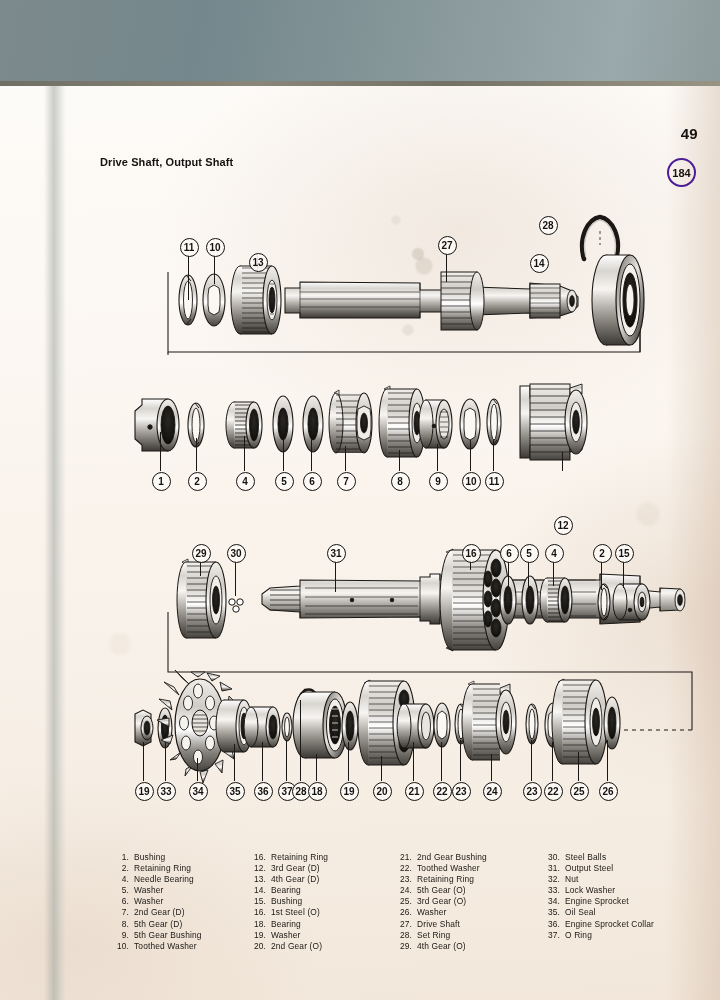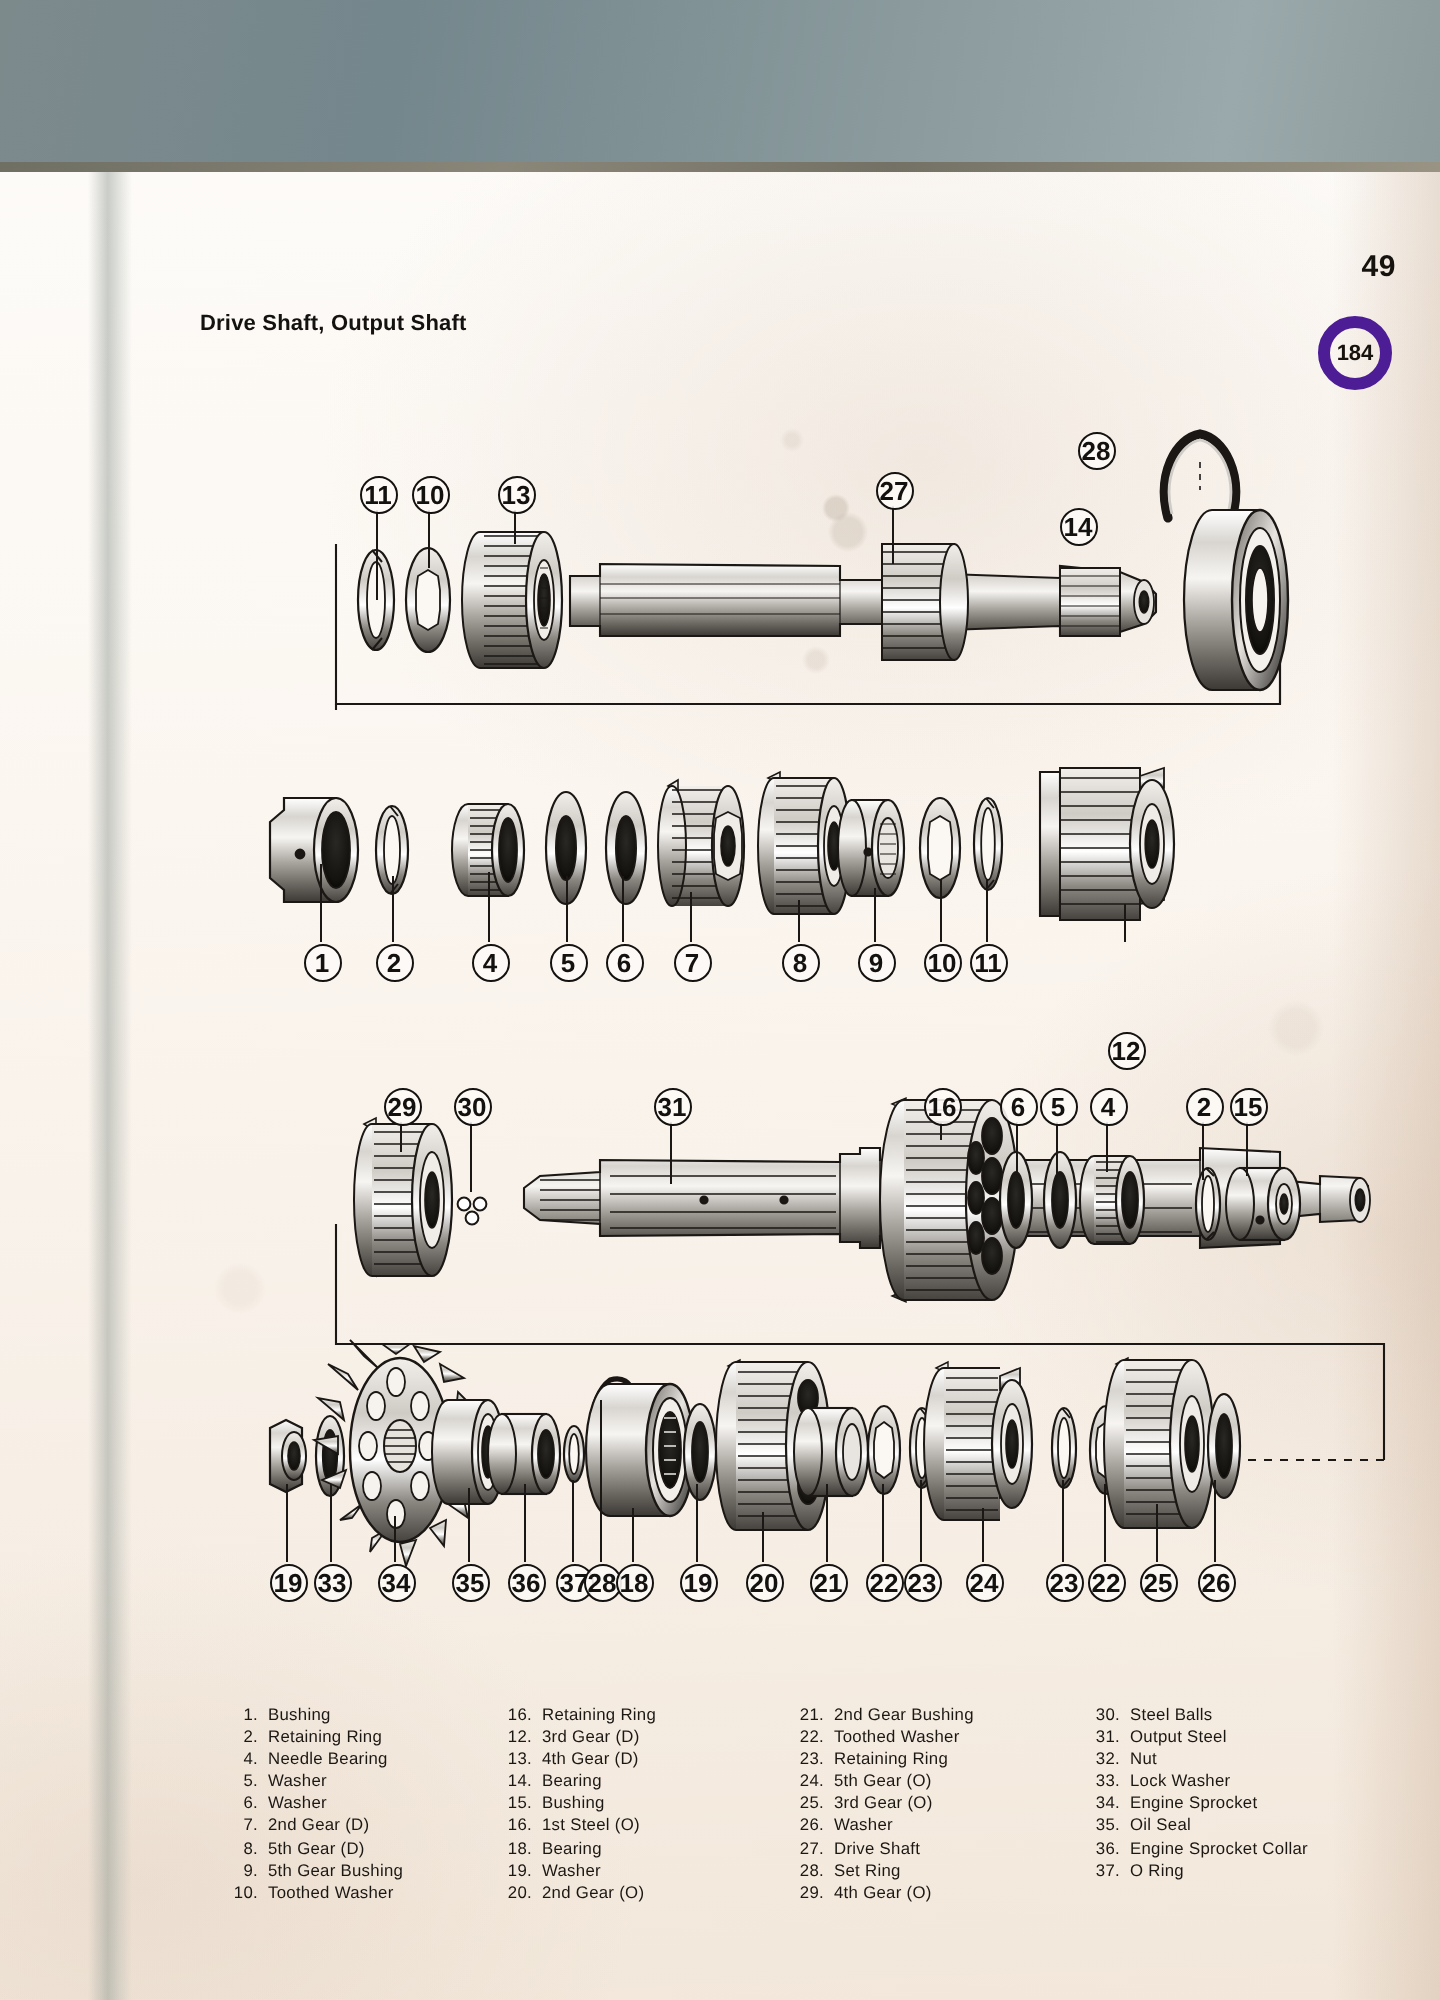--- a/index.html
+++ b/index.html
@@ -60,40 +60,40 @@
       radial-gradient(circle at 120px 560px, rgba(150,126,100,.12) 0 8px, rgba(150,126,100,0) 13px);
   }
 
   
   .pageno{
     position:absolute;right:22px;top:125px;
     font-size:15px;font-weight:bold;color:#16130f;letter-spacing:.3px;
   }
   .refcircle{
     position:absolute;right:24px;top:158px;
-    width:25px;height:25px;border:6px solid #4c1d95;border-radius:50%;
+    width:25px;height:25px;border:2px solid #4c1d95;border-radius:50%;
     display:flex;align-items:center;justify-content:center;
     font-size:11px;font-weight:bold;color:#16130f;
   }
   .title{
     position:absolute;left:100px;top:156px;
     font-size:11px;font-weight:bold;color:#141210;letter-spacing:.1px;
   }
 
   
   .stage{position:absolute;left:0;top:0;width:720px;height:1000px;}
   .stage svg{display:block;}
 
   
   .callout{
     position:absolute;width:17px;height:17px;margin-left:-8.5px;margin-top:-8.5px;
     border:1.4px solid #141210;border-radius:50%;
     background:rgba(253,250,246,.9);
     display:flex;align-items:center;justify-content:center;
-    font-size:13px;font-weight:bold;color:#141210;
+    font-size:10px;font-weight:bold;color:#141210;
     font-family:"Liberation Sans",sans-serif;
   }
   .leader{position:absolute;background:#1a1714;width:1px;}
 
   
   .legend{
     position:absolute;left:110px;top:852px;width:580px;
     display:grid;grid-template-columns:137px 146px 148px 149px;
     column-gap:0;row-gap:0;
   }
@@ -715,21 +715,21 @@
     </g>
   </svg>
   </div>
 
   <div id="callout-layer">
       <div class="leader" style="left: 188px; top: 255px; height: 45px;"></div>
       <div class="callout" style="left: 188px; top: 246px;">11</div>
       <div class="leader" style="left: 214px; top: 255px; height: 29px;"></div>
       <div class="callout" style="left: 214px; top: 246px;">10</div>
       <div class="leader" style="left: 257px; top: 255px; height: 17px;"></div>
-      <div class="callout" style="left: 257px; top: 246px;">13</div>
+      <div class="callout" style="left: 257px; top: 261px;">13</div>
       <div class="leader" style="left: 446px; top: 253px; height: 29px;"></div>
       <div class="callout" style="left: 446px; top: 244px;">27</div>
       <div class="callout" style="left: 547px; top: 224px;">28</div>
       <div class="callout" style="left: 538px; top: 262px;">14</div>
       <div class="leader" style="left: 160px; top: 432px; height: 39px;"></div>
       <div class="callout" style="left: 160px; top: 480px;">1</div>
       <div class="leader" style="left: 196px; top: 438px; height: 33px;"></div>
       <div class="callout" style="left: 196px; top: 480px;">2</div>
       <div class="leader" style="left: 244px; top: 436px; height: 35px;"></div>
       <div class="callout" style="left: 244px; top: 480px;">4</div>

